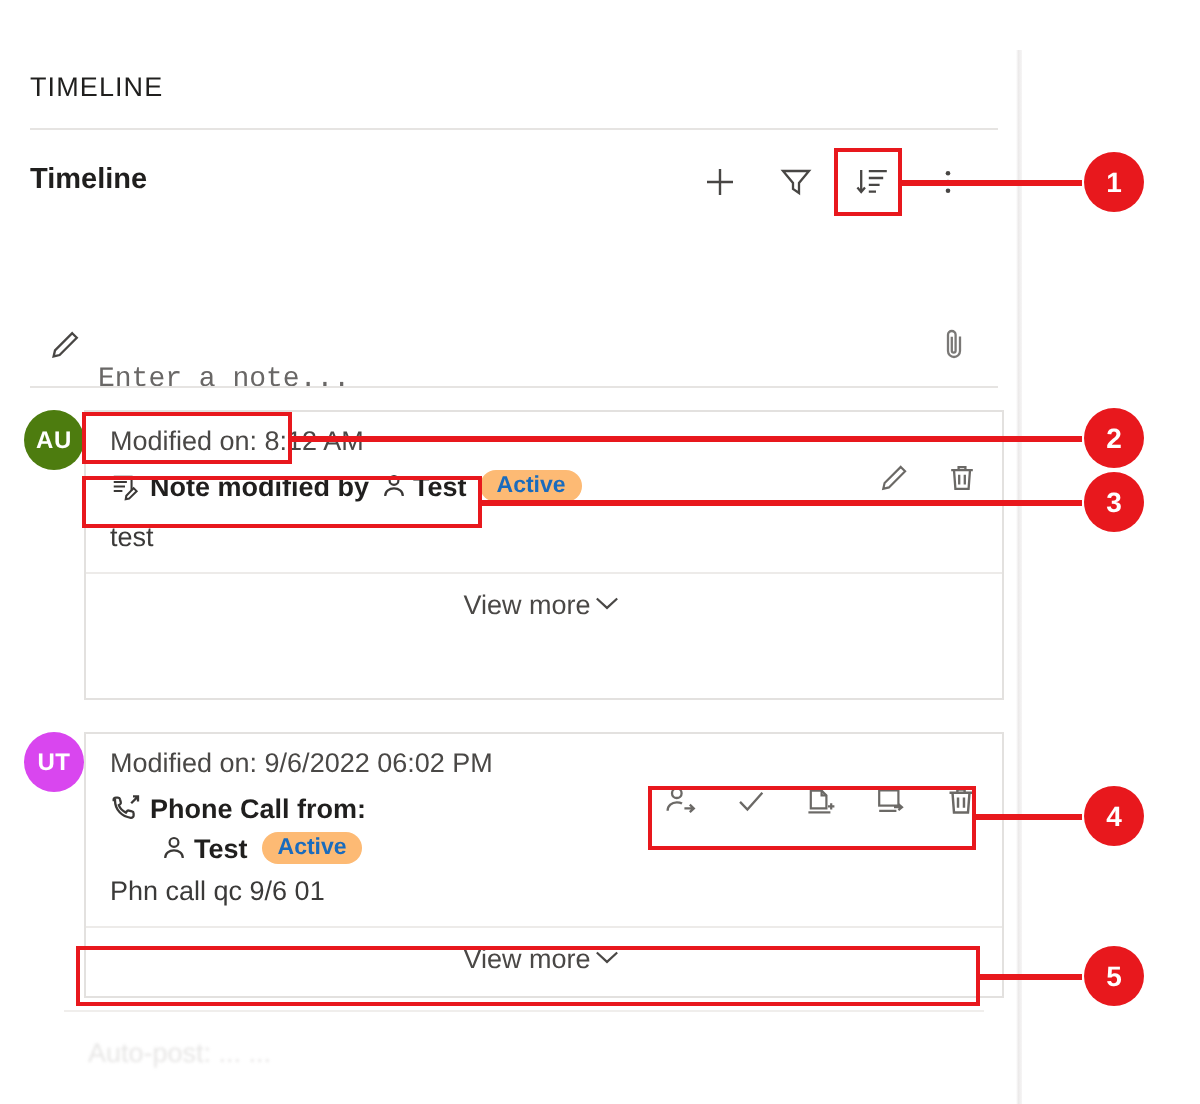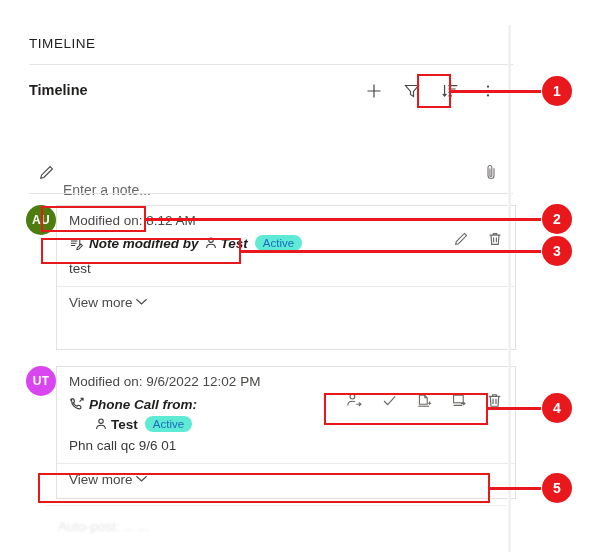--- a/index.html
+++ b/index.html
@@ -7,21 +7,21 @@
   body {
     width:600px; height:552px;
     background:#ffffff;
     font-family:"Liberation Sans", sans-serif;
     color:#201f1e;
     position:relative;
     overflow:hidden;
   }
 
   
-  #panel { position:absolute; left:16px; top:0; width:511px; height:552px; background:#fff; }
+  #panel { position:absolute; left:2px; top:0; width:511px; height:552px; background:#fff; }
   #panel-divider { position:absolute; left:508px; top:25px; width:3px; height:527px;
                    background:linear-gradient(to right,#ffffff,#eceaea 40%,#f6f5f5); }
 
   
   .section-title {
     position:absolute; left:13px; top:36px;
     font-size:13.5px; letter-spacing:.55px; color:#201f1e; font-weight:400;
   }
   .hr { position:absolute; background:#e6e4e2; height:1px; }
   #hr-top { left:13px; top:64px; width:484px; }
@@ -40,44 +40,44 @@
   #search-box { position:absolute; left:13px; top:113px; width:477px; height:30px;
                 border:1px solid #dcdcdc; background:#fff; display:flex; align-items:center; }
   #search-icon-wrap { width:34px; display:flex; align-items:center; justify-content:center; color:#605e5c; }
   #search-input { flex:1; border:none; outline:none; font-family:"Liberation Sans", sans-serif;
                   font-size:13.5px; color:#605e5c; background:transparent; padding:0; }
   #search-input::placeholder { color:#696766; opacity:1; }
 
   
   #note-row { position:absolute; left:13px; top:156px; width:477px; height:32px; display:flex; align-items:center; }
   #note-pencil { width:34px; display:flex; align-items:center; justify-content:center; color:#484644; }
-  #note-input { flex:1; border:none; outline:none; font-family:Liberation Sans, sans-serif;
+  #note-input { flex:1; border:none; outline:none; font-family:Liberation Mono, monospace;
                 font-size:14px; color:#605e5c; background:transparent; padding:0;margin-top:36px; }
   #note-input::placeholder { color:#696766; opacity:1; }
   #note-attach { width:30px; display:flex; align-items:center; justify-content:center; color:#7a7876; cursor:pointer; }
 
   
   .entry { position:absolute; left:10px; }
   .avatar {
     position:absolute; left:0; top:0; width:30px; height:30px; border-radius:50%;
     color:#fff; font-size:12px; font-weight:600; letter-spacing:.3px;
     display:flex; align-items:center; justify-content:center;
   }
   .card { position:absolute; left:30px; top:0; width:460px; border:1px solid #e3e1df; background:#fff; }
   .card-inner { padding:5px 12px 0 12px; }
   .meta { font-size:13.5px; color:#4a4846; line-height:20px; }
   .title-row { display:flex; align-items:center; min-height:24px; position:relative; }
   .title-icon { width:20px; color:#3a3836; display:flex; align-items:center; }
-  .title-text { font-size:13.5px; font-weight:700; color:#201f1e; white-space:nowrap;font-style:italic; }
+  .title-text { font-size:13.5px; font-weight:700; color:#201f1e; white-space:nowrap; }
   .person-icon { display:inline-flex; vertical-align:-2px; color:#3a3836; margin:0 3px 0 5px; }
-  .pill { display:inline-block; background:#5eead4; color:#1a6bbd; font-size:11.5px;
-          font-weight:400; border-radius:9px; padding:2px 8px; margin-left:7px; }
+  .pill { display:inline-block; background:#fdba74; color:#1a6bbd; font-size:11.5px;
+          font-weight:700; border-radius:9px; padding:2px 8px; margin-left:7px; }
   .body-text { font-size:13.5px; color:#3b3a39; line-height:19px; padding:4px 0 0 0; white-space:nowrap; }
   .view-more { border-top:1px solid #edebe9; margin-top:8px; height:32px;
-               display:flex; align-items:center; justify-content:flex-start;
+               display:flex; align-items:center; justify-content:center;
                font-size:13.5px; color:#4a4846; padding:0 12px; cursor:pointer; }
   .row-actions { position:absolute; right:0; top:0; display:flex; align-items:center; gap:18px; color:#6b6966; }
   .row-actions span { cursor:pointer; display:flex; }
 
   
   #entry1 { top:205px; }
   #entry1 .card { height:145px; }
   
   #entry2 { top:366px; }
   #entry2 .card { height:133px; }
@@ -197,21 +197,21 @@
           </svg>
         </span>
       </div>
     </div>
   </div>
 
   <div class="entry" id="entry2">
     <div class="avatar" style="background:#d946ef">UT</div>
     <div class="card">
       <div class="card-inner">
-        <div class="meta">Modified on: 9/6/2022 12:02 PM</div>
+        <div class="meta">Modified on: 9/6/2022 06:02 PM</div>
 
         <div class="title-row">
           <span class="title-icon">
             <svg width="16" height="16" viewBox="0 0 16 16" fill="none" stroke="currentColor" stroke-width="1.15">
               <path d="M2.5 4.1c0 5 3.6 8.2 7.9 8.8.8.1 1.4-.5 1.4-1.2v-1c0-.5-.3-.9-.8-1l-1.6-.4c-.4-.1-.8 0-1 .4l-.4.6C6.3 9.5 5 8.2 4.4 6.6l.6-.4c.3-.2.5-.6.4-1l-.4-1.6c-.1-.5-.5-.8-1-.8h-1c-.8 0-1.3.6-1.2 1.3z"></path>
               <path d="M10.6 5.6l3.3-3.3M11.5 2.2h2.5v2.5"></path>
             </svg>
           </span>
           <span class="title-text">Phone Call from:</span>
 

